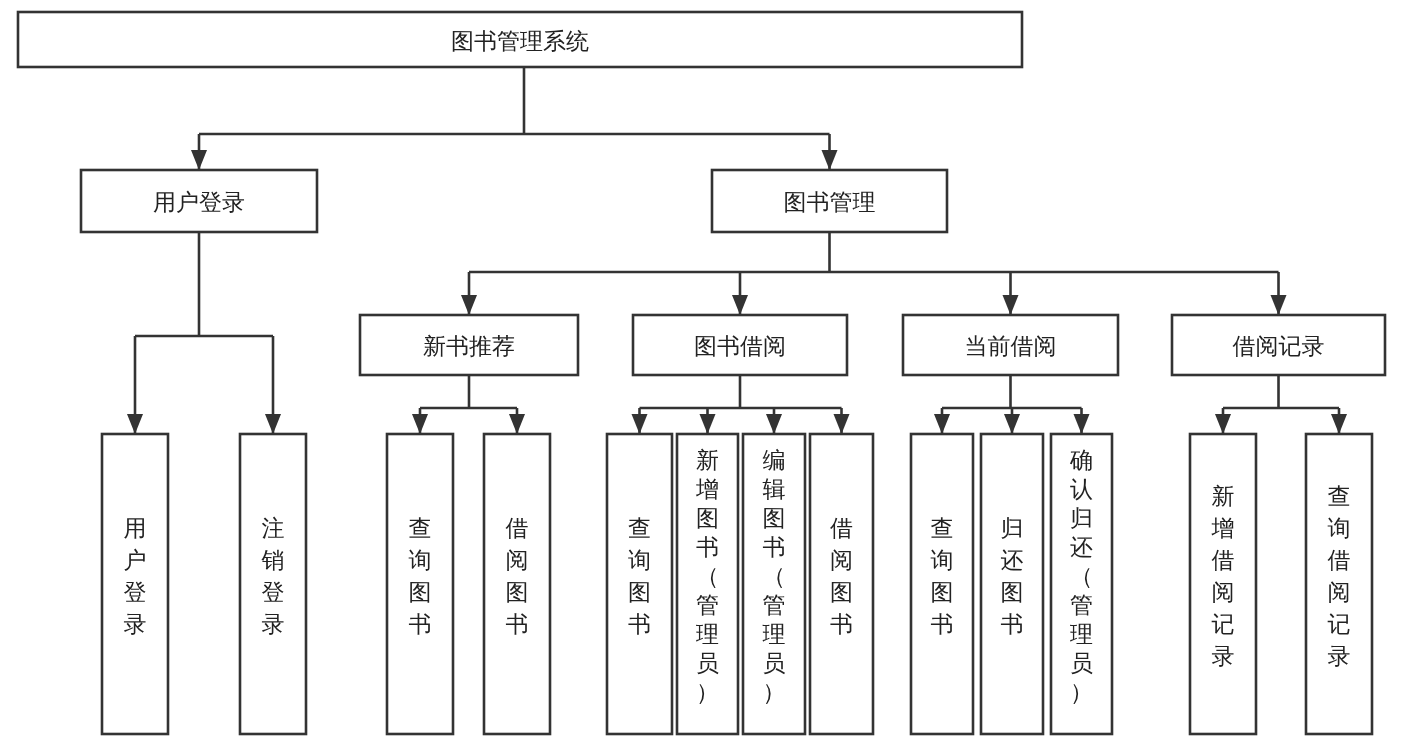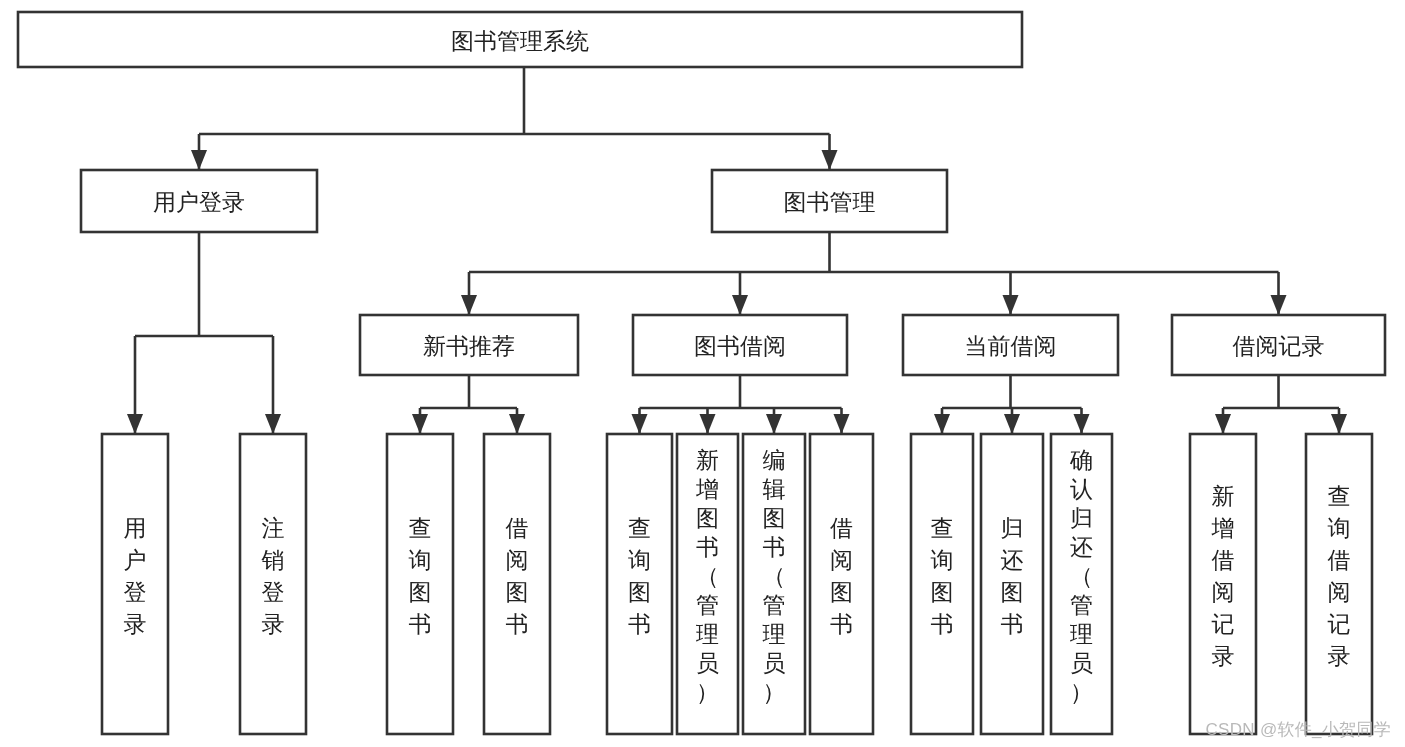--- a/index.html
+++ b/index.html
@@ -218,15 +218,14 @@
           <rect x="1190" y="434" width="66" height="300" class="node-box"></rect>
           <text x="1223" y="0" class="node-label-v"><tspan x="1223" y="504">新</tspan><tspan x="1223" y="536">增</tspan><tspan x="1223" y="568">借</tspan><tspan x="1223" y="600">阅</tspan><tspan x="1223" y="632">记</tspan><tspan x="1223" y="664">录</tspan></text>
         </g>
         <g>
           <rect x="1306" y="434" width="66" height="300" class="node-box"></rect>
           <text x="1339" y="0" class="node-label-v"><tspan x="1339" y="504">查</tspan><tspan x="1339" y="536">询</tspan><tspan x="1339" y="568">借</tspan><tspan x="1339" y="600">阅</tspan><tspan x="1339" y="632">记</tspan><tspan x="1339" y="664">录</tspan></text>
         </g>
       </g>
   </svg>
 
-  <div class="watermark">CSDN @软件_小贺同学</div>
 
 </div>
 
 </body></html>

